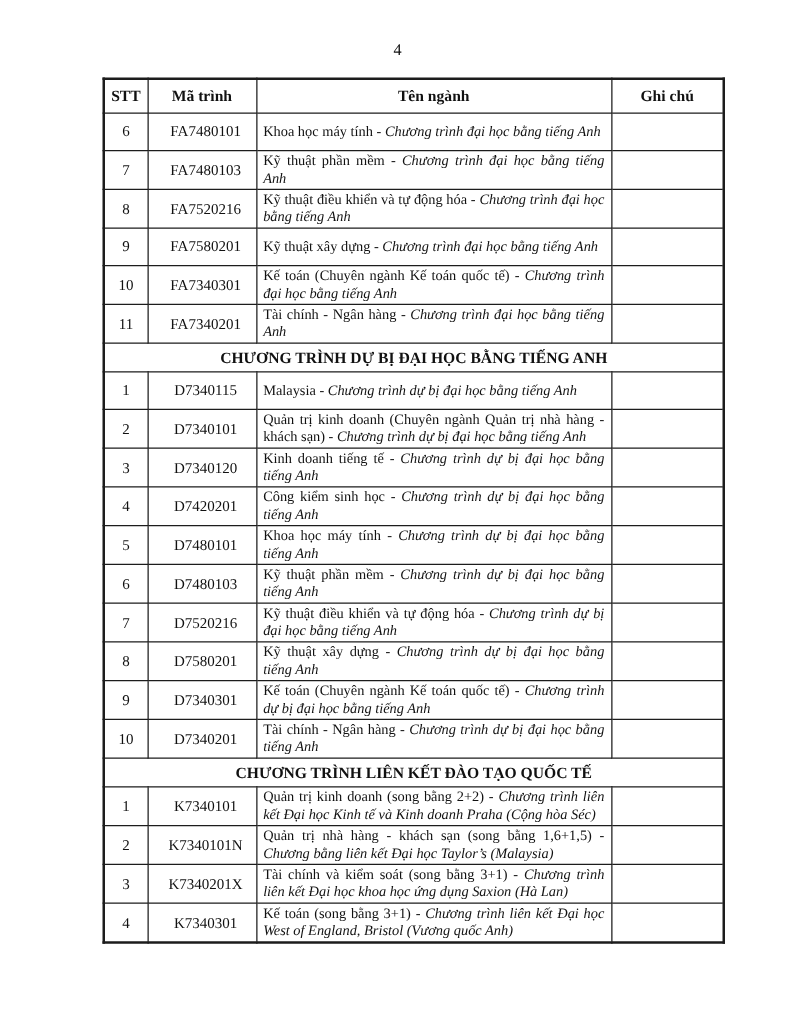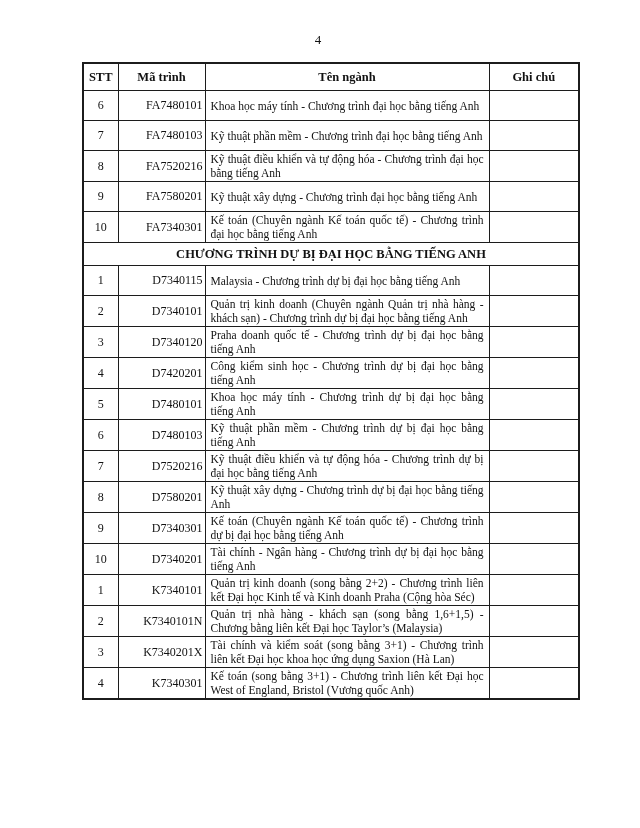--- a/index.html
+++ b/index.html
@@ -52,32 +52,32 @@
     padding: 1px 2px;
   }
   td.cell-stt {
     font-size: 12px;
     text-align: center;
     vertical-align: middle;
     padding: 1px 2px;
   }
   td.cell-code {
     font-size: 12px;
-    text-align: right;
+    text-align: center;
     vertical-align: middle;
     padding: 1px 2px 1px 8px;
   }
   td.cell-name {
     font-size: 11.5px;
     line-height: 14px;
     text-align: justify;
     vertical-align: middle;
     padding: 1px 5px;
   }
-  td.cell-name .program-italic { }
+  td.cell-name .program-italic { font-style: italic; }
   td.cell-note { padding: 1px 2px; }
   tr.row-2lines { height: 30px; }
 </style>
 </head>
 <body>
 
 <div class="page">
   <div class="page-number">4</div>
 
   <table class="doc-table">
@@ -119,39 +119,45 @@
           <td class="cell-code">FA7580201</td>
           <td class="cell-name"><span>Kỹ thuật xây dựng</span> - <span class="program-italic">Chương trình đại học bằng tiếng Anh</span></td>
           <td class="cell-note"></td>
         </tr>
         <tr class="row-2lines">
           <td class="cell-stt">10</td>
           <td class="cell-code">FA7340301</td>
           <td class="cell-name"><span>Kế toán (Chuyên ngành Kế toán quốc tế)</span> - <span class="program-italic">Chương trình đại học bằng tiếng Anh</span></td>
           <td class="cell-note"></td>
         </tr>
+        <tr class="row-2lines">
+          <td class="cell-stt">11</td>
+          <td class="cell-code">FA7340201</td>
+          <td class="cell-name"><span>Tài chính - Ngân hàng</span> - <span class="program-italic">Chương trình đại học bằng tiếng Anh</span></td>
+          <td class="cell-note"></td>
+        </tr>
         <tr>
           <td class="section-title" colspan="4">CHƯƠNG TRÌNH DỰ BỊ ĐẠI HỌC BẰNG TIẾNG ANH</td>
         </tr>
         <tr class="row-2lines">
           <td class="cell-stt">1</td>
           <td class="cell-code">D7340115</td>
           <td class="cell-name"><span>Malaysia</span> - <span class="program-italic">Chương trình dự bị đại học bằng tiếng Anh</span></td>
           <td class="cell-note"></td>
         </tr>
         <tr class="row-2lines">
           <td class="cell-stt">2</td>
           <td class="cell-code">D7340101</td>
           <td class="cell-name"><span>Quản trị kinh doanh (Chuyên ngành Quản trị nhà hàng - khách sạn)</span> - <span class="program-italic">Chương trình dự bị đại học bằng tiếng Anh</span></td>
           <td class="cell-note"></td>
         </tr>
         <tr class="row-2lines">
           <td class="cell-stt">3</td>
           <td class="cell-code">D7340120</td>
-          <td class="cell-name"><span>Praha doanh quốc tế</span> - <span class="program-italic">Chương trình dự bị đại học bằng tiếng Anh</span></td>
+          <td class="cell-name"><span>Kinh doanh tiếng tế</span> - <span class="program-italic">Chương trình dự bị đại học bằng tiếng Anh</span></td>
           <td class="cell-note"></td>
         </tr>
         <tr class="row-2lines">
           <td class="cell-stt">4</td>
           <td class="cell-code">D7420201</td>
           <td class="cell-name"><span>Công kiểm sinh học</span> - <span class="program-italic">Chương trình dự bị đại học bằng tiếng Anh</span></td>
           <td class="cell-note"></td>
         </tr>
         <tr class="row-2lines">
           <td class="cell-stt">5</td>
@@ -181,20 +187,23 @@
           <td class="cell-stt">9</td>
           <td class="cell-code">D7340301</td>
           <td class="cell-name"><span>Kế toán (Chuyên ngành Kế toán quốc tế)</span> - <span class="program-italic">Chương trình dự bị đại học bằng tiếng Anh</span></td>
           <td class="cell-note"></td>
         </tr>
         <tr class="row-2lines">
           <td class="cell-stt">10</td>
           <td class="cell-code">D7340201</td>
           <td class="cell-name"><span>Tài chính - Ngân hàng</span> - <span class="program-italic">Chương trình dự bị đại học bằng tiếng Anh</span></td>
           <td class="cell-note"></td>
+        </tr>
+        <tr>
+          <td class="section-title" colspan="4">CHƯƠNG TRÌNH LIÊN KẾT ĐÀO TẠO QUỐC TẾ</td>
         </tr>
         <tr class="row-2lines">
           <td class="cell-stt">1</td>
           <td class="cell-code">K7340101</td>
           <td class="cell-name"><span>Quản trị kinh doanh (song bằng 2+2)</span> - <span class="program-italic">Chương trình liên kết Đại học Kinh tế và Kinh doanh Praha (Cộng hòa Séc)</span></td>
           <td class="cell-note"></td>
         </tr>
         <tr class="row-2lines">
           <td class="cell-stt">2</td>
           <td class="cell-code">K7340101N</td>

